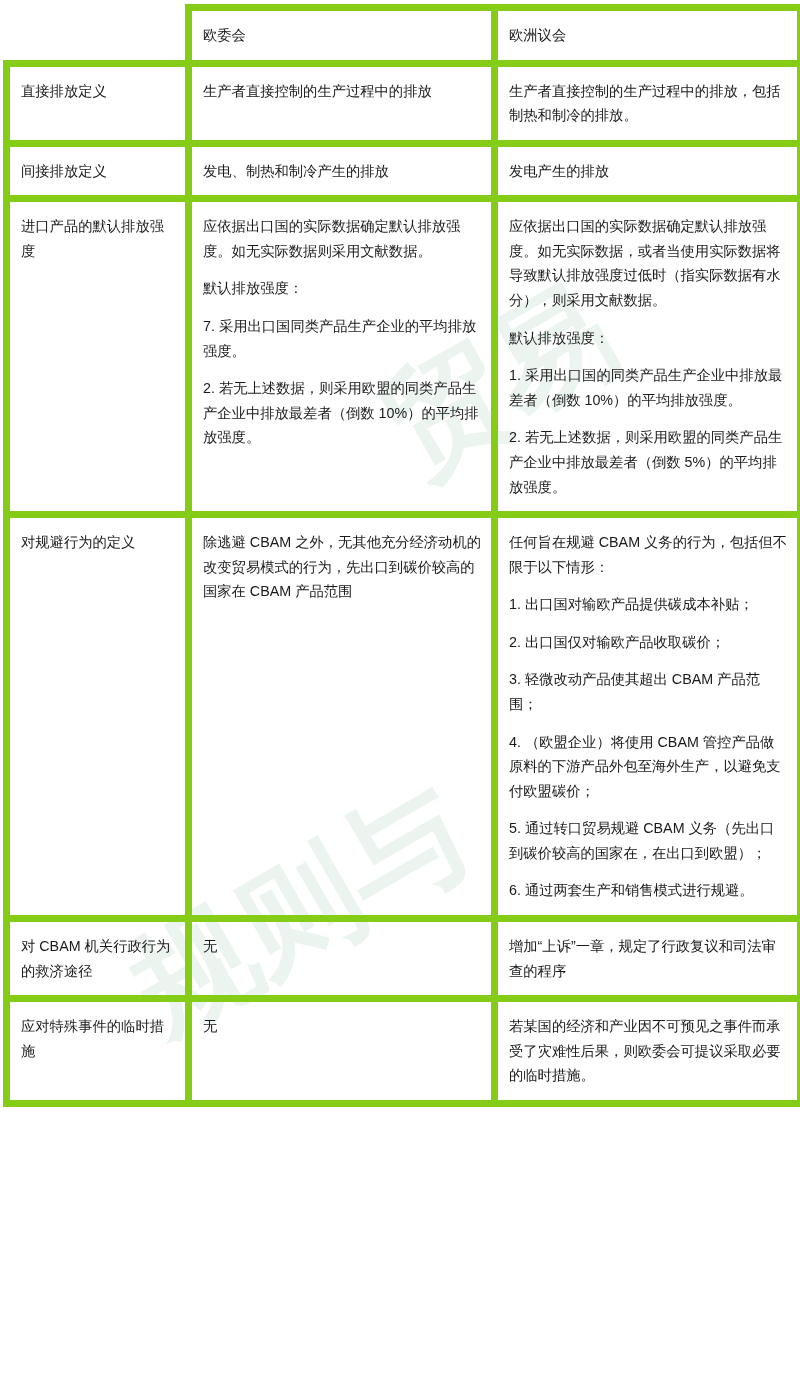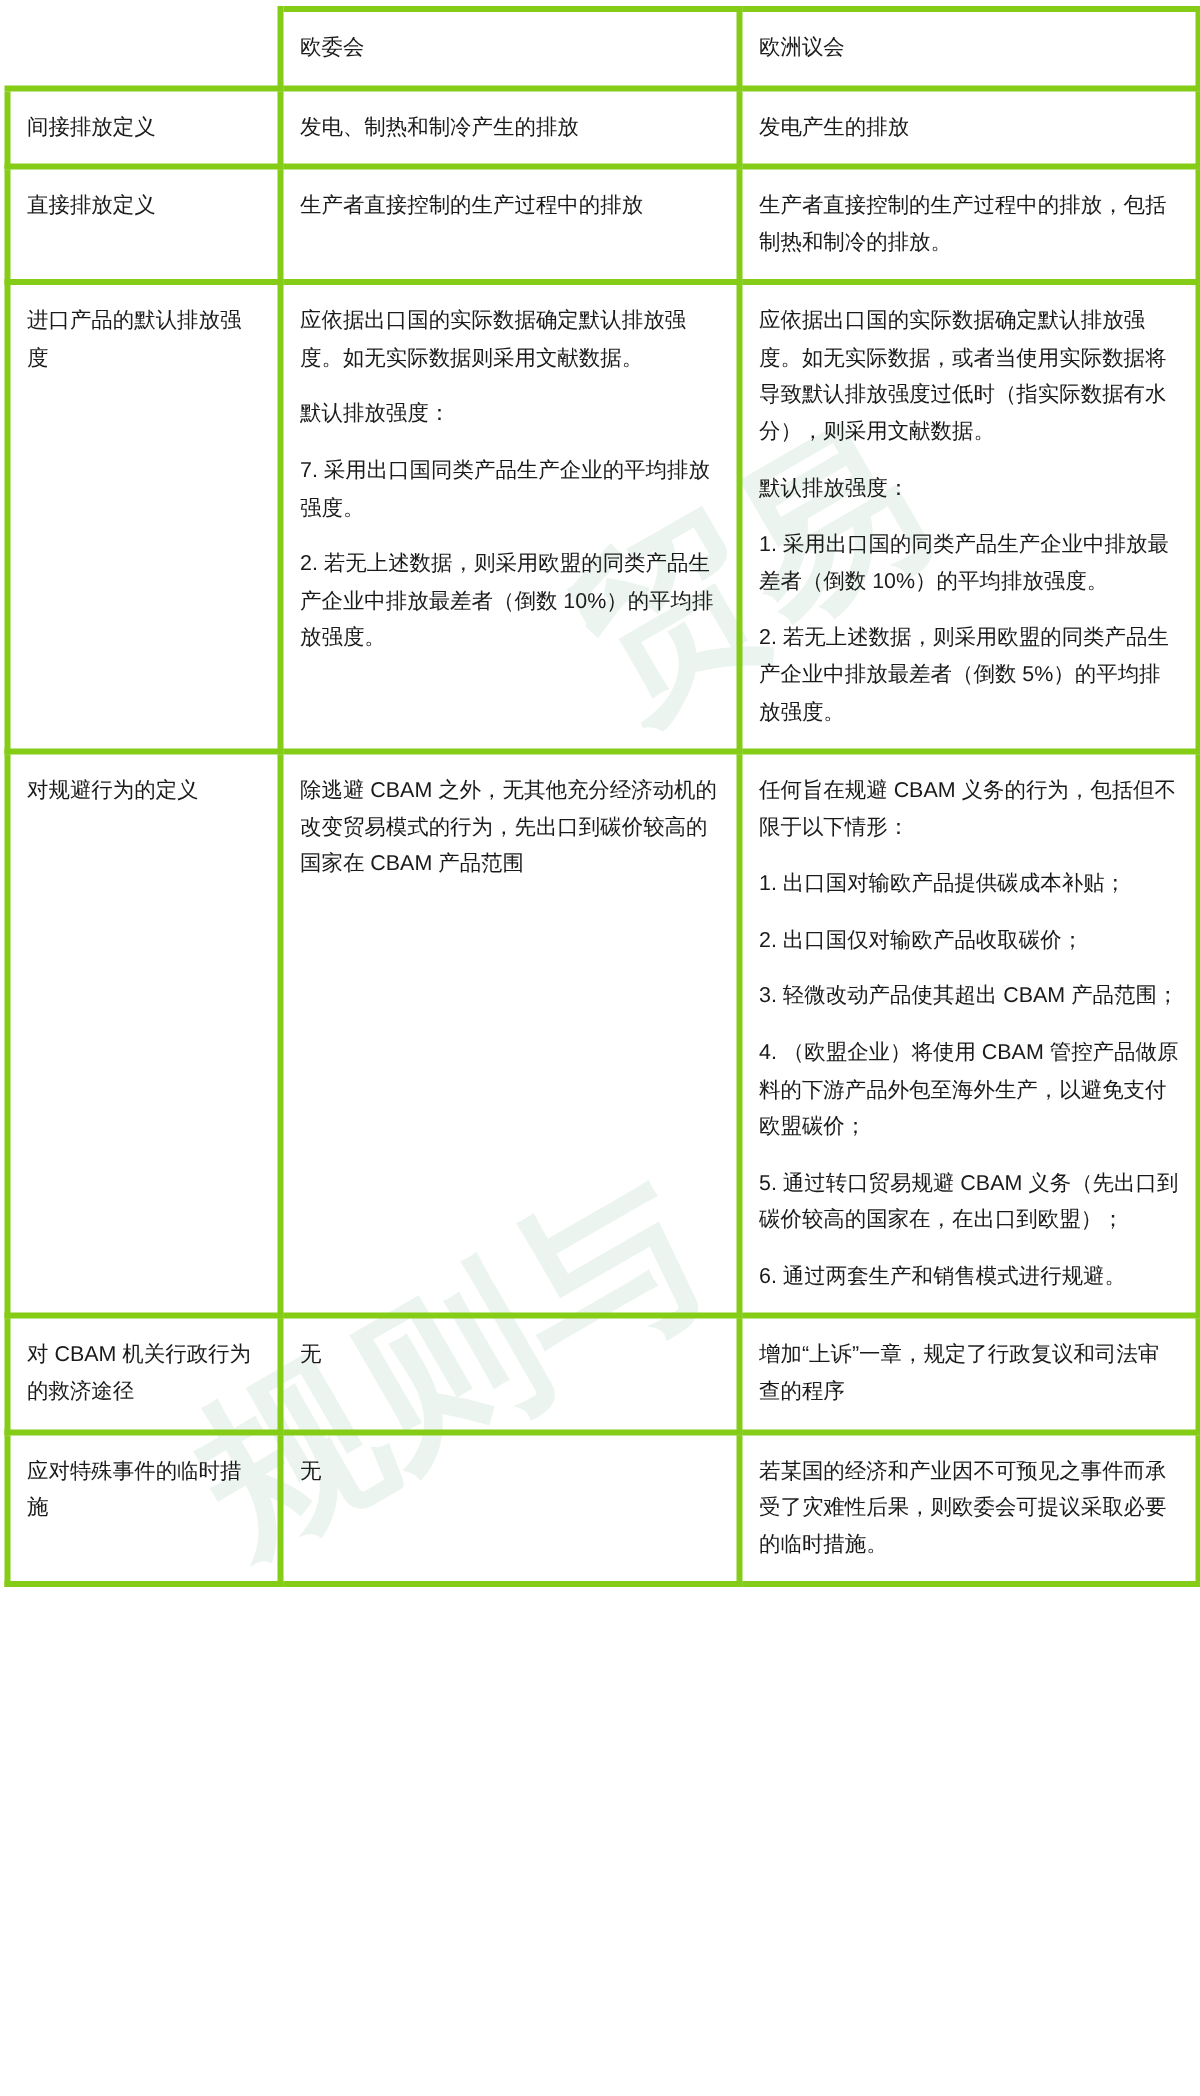--- a/index.html
+++ b/index.html
@@ -36,21 +36,21 @@
   table.cbam {
     position: relative;
     z-index: 1;
     border-collapse: collapse;
     width: 794px;
     margin: 4px 3px 0 3px;
     table-layout: fixed;
     background: transparent;
   }
   table.cbam td, table.cbam th {
-    border: 4px solid #84cc16;
+    border: 7px solid #84cc16;
     vertical-align: top;
     padding: 12px 10px 12px 11px;
     font-size: 14.3px;
     line-height: 1.72;
     font-weight: normal;
     text-align: left;
     background: transparent;
   }
   col.c0 { width: 182px; }
   col.c1 { width: 306px; }
@@ -86,35 +86,35 @@
   </colgroup>
   <thead>
     <tr>
       <th class="blank"></th>
       <th>欧委会</th>
       <th>欧洲议会</th>
     </tr>
   </thead>
   <tbody id="tbody">
       <tr>
+        <td class="label">直接排放定义</td>
+        <td>
+          <div class="p">生产者直接控制的生产过程中的排放</div>
+        </td>
+        <td>
+          <div class="p">生产者直接控制的生产过程中的排放，包括制热和制冷的排放。</div>
+        </td>
+      </tr>
+      <tr>
         <td class="label">间接排放定义</td>
         <td>
           <div class="p">发电、制热和制冷产生的排放</div>
         </td>
         <td>
           <div class="p">发电产生的排放</div>
-        </td>
-      </tr>
-      <tr>
-        <td class="label">直接排放定义</td>
-        <td>
-          <div class="p">生产者直接控制的生产过程中的排放</div>
-        </td>
-        <td>
-          <div class="p">生产者直接控制的生产过程中的排放，包括制热和制冷的排放。</div>
         </td>
       </tr>
       <tr>
         <td class="label">进口产品的默认排放强度</td>
         <td>
           <div class="p">应依据出口国的实际数据确定默认排放强度。如无实际数据则采用文献数据。</div>
           <div class="p">默认排放强度：</div>
           <div class="p">7. 采用出口国同类产品生产企业的平均排放强度。</div>
           <div class="p">2. 若无上述数据，则采用欧盟的同类产品生产企业中排放最差者（倒数 10%）的平均排放强度。</div>
         </td>

